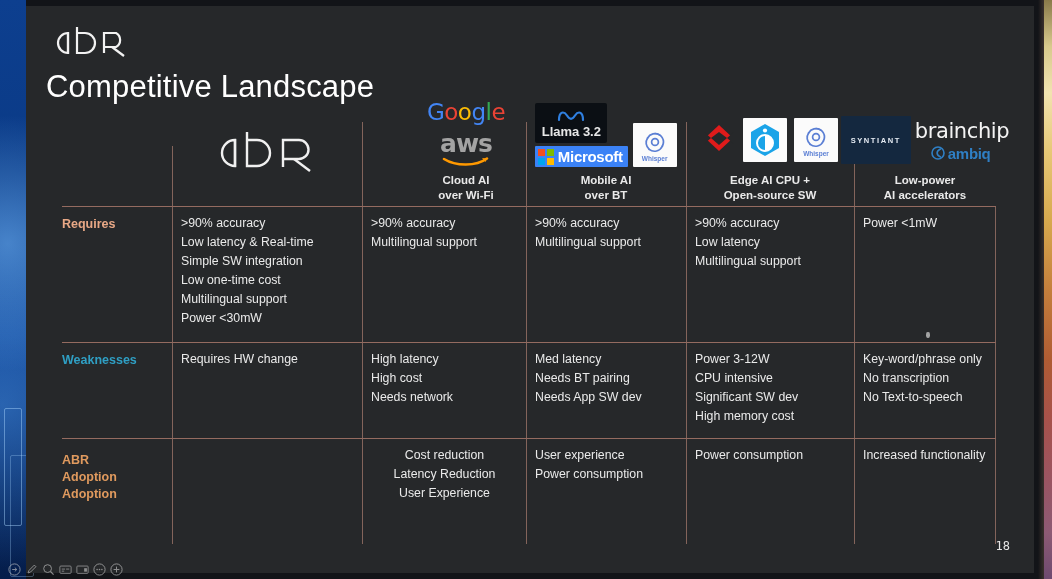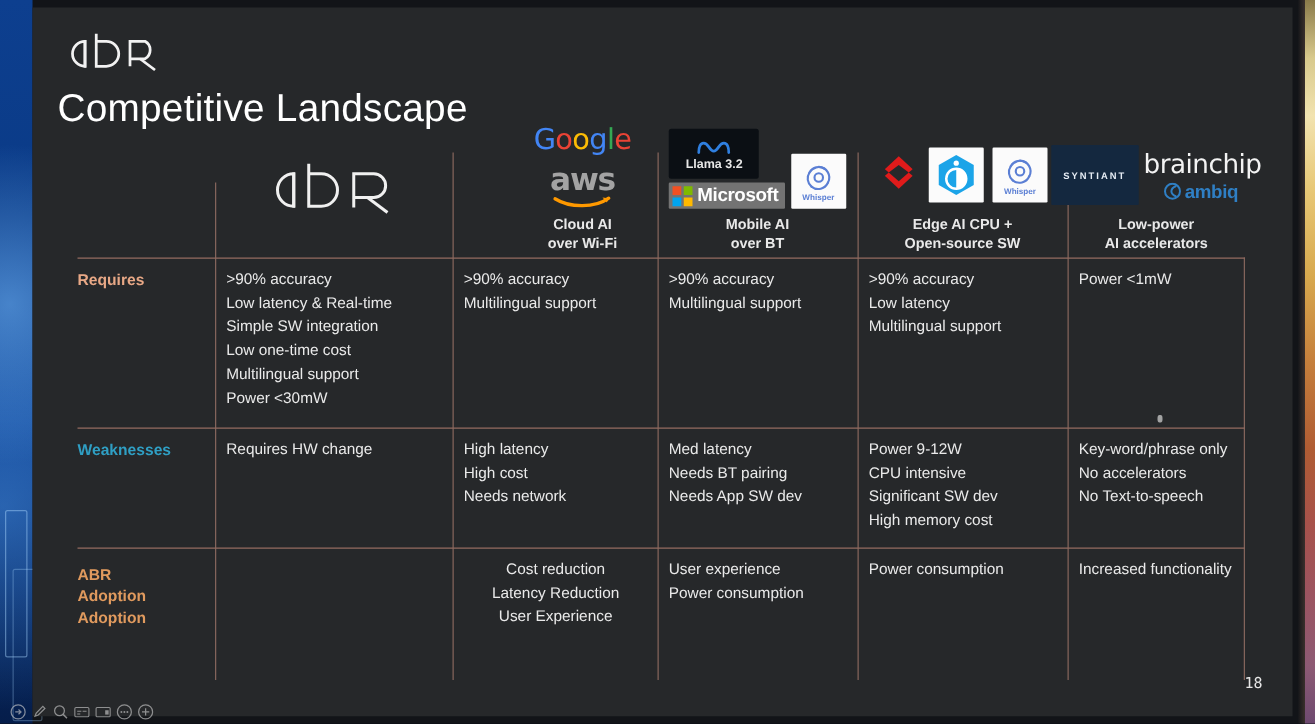--- a/index.html
+++ b/index.html
@@ -177,24 +177,24 @@
   .aws-wrap { display:flex; flex-direction:column; align-items:center; }
   .aws-word { color:#a3a3a3; font-size:25px; font-weight:700; letter-spacing:-1px; line-height:0.9; font-family:"DejaVu Sans", sans-serif;}
 
   .llama-box {
     width: 72px; height: 40px;
     background: #0b0f14;
     flex-direction: column;
     gap: 1px;
     border-radius: 2px;
   }
-  .llama-label { color:#e7e7e7; font-size:10px; font-weight:600; }
+  .llama-label { color:#e7e7e7; font-size:13px; font-weight:600; }
 
   .ms-box {
-    background:#737373; padding:2px 5px 2px 3px; border-radius:1px;
+    background:#3b82f6; padding:2px 5px 2px 3px; border-radius:1px;
     gap:4px;
   }
   .ms-grid { display:grid; grid-template-columns: 7px 7px; grid-template-rows: 7px 7px; gap:1.5px; }
   .ms-word { color:#fff; font-size:15px; font-weight:600; letter-spacing:-0.3px; }
 
   .whisper-box {
     width: 44px; height: 44px;
     background: #fbfbfb;
     flex-direction: column;
     gap: 0px;
@@ -472,28 +472,28 @@
       <div>High latency</div>
       <div>High cost</div>
       <div>Needs network</div>
     </div>
     <div class="body-cell" style="left:491px; top:248px; width:159px; height:96px;">
       <div>Med latency</div>
       <div>Needs BT pairing</div>
       <div>Needs App SW dev</div>
     </div>
     <div class="body-cell" style="left:651px; top:248px; width:167px; height:96px;">
-      <div>Power 9-12W</div>
+      <div>Power 3-12W</div>
       <div>CPU intensive</div>
       <div>Significant SW dev</div>
       <div>High memory cost</div>
     </div>
     <div class="body-cell" style="left:819px; top:248px; width:141px; height:96px;">
       <div>Key-word/phrase only</div>
-      <div>No accelerators</div>
+      <div>No transcription</div>
       <div>No Text-to-speech</div>
     </div>
 
     <div class="body-cell" style="left:137px; top:344px; width:189px; height:106px;"></div>
     <div class="body-cell" style="left:327px; top:344px; width:163px; height:106px;text-align:center;">
       <div>Cost reduction</div>
       <div>Latency Reduction</div>
       <div>User Experience</div>
     </div>
     <div class="body-cell" style="left:491px; top:344px; width:159px; height:106px;">

